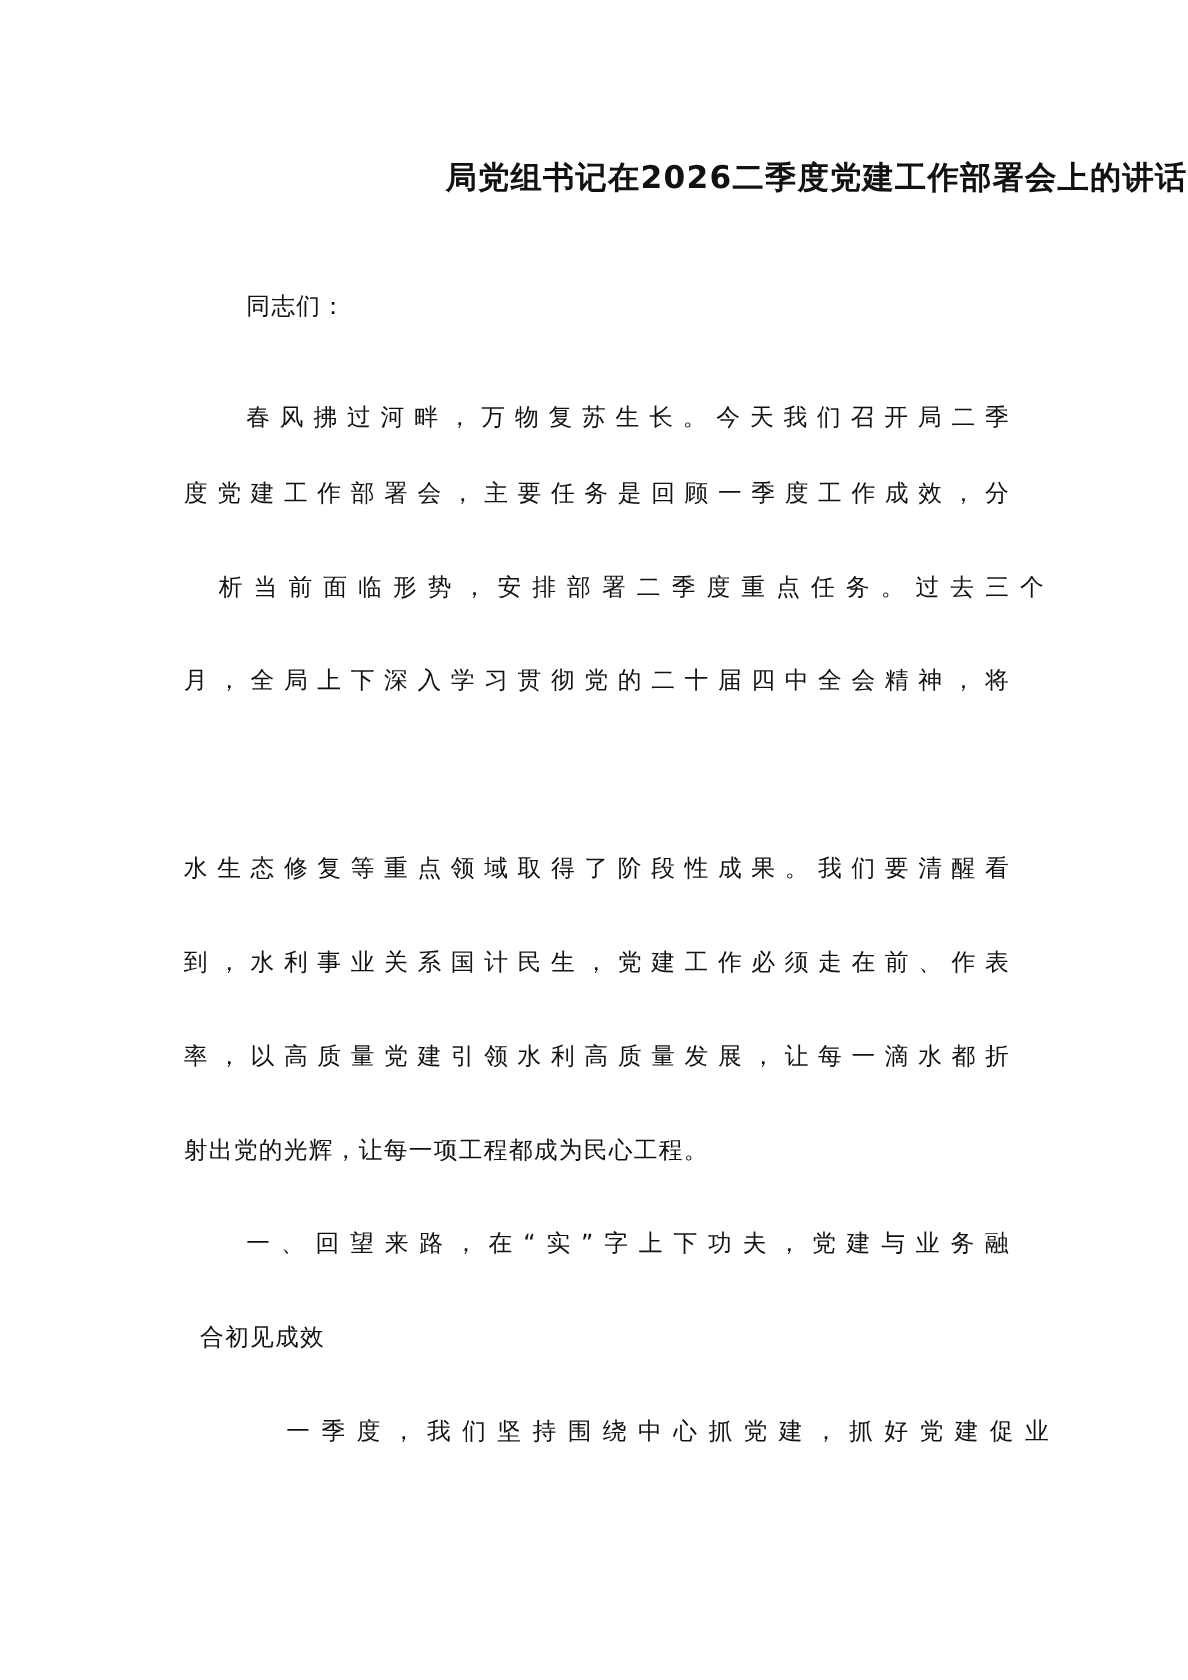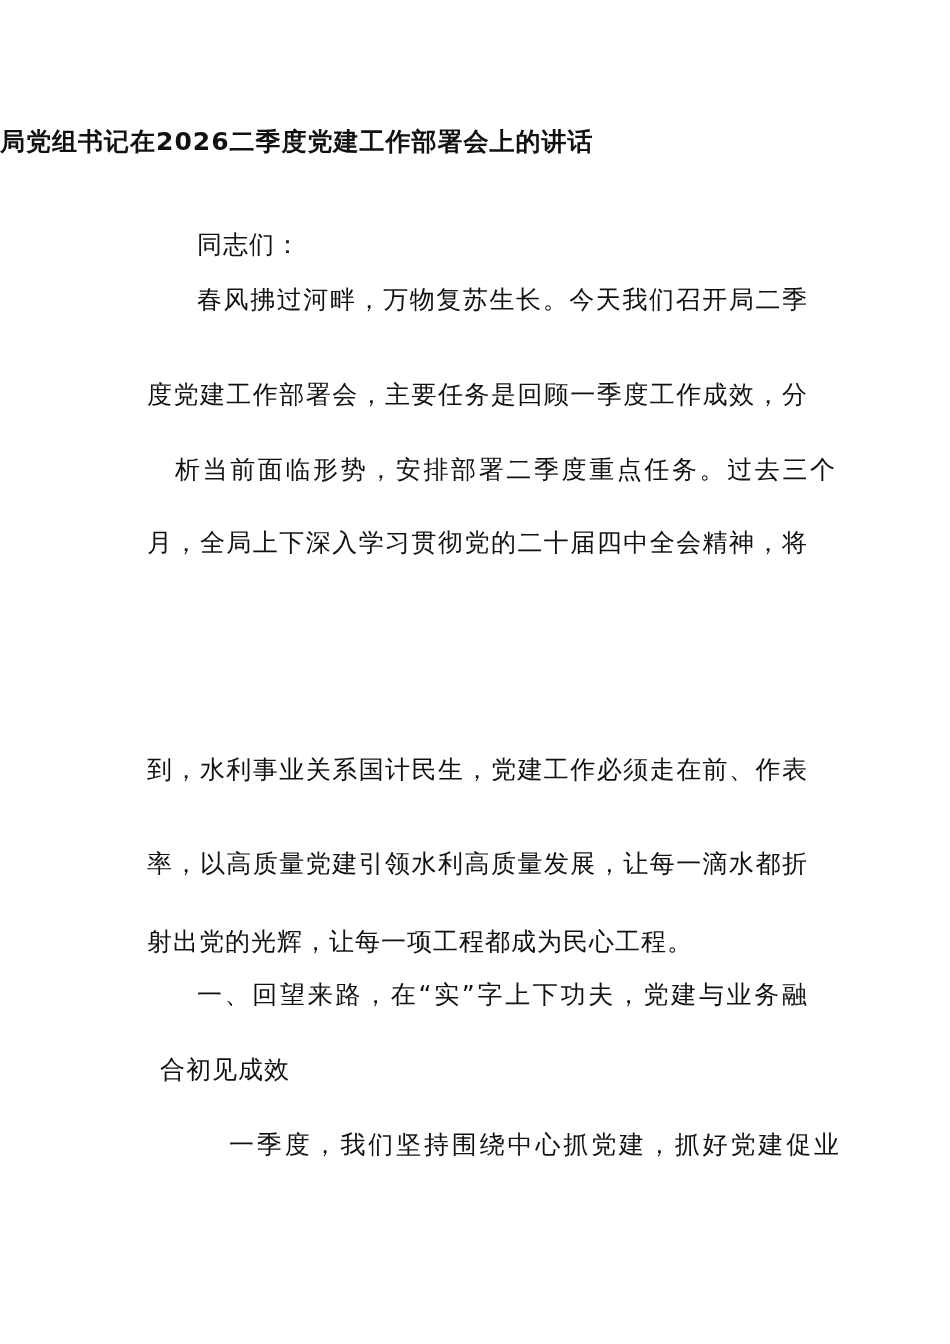--- a/index.html
+++ b/index.html
@@ -21,32 +21,32 @@
       top: 0;
       width: 950px;
       height: 1344px;
       background: #ffffff;
     }
     .title {
       position: absolute;
       left: 0;
       top: 124px;
       width: 950px;
-      text-align: left;
+      text-align: right;
       font-size: 25px;
       font-weight: bold;
       letter-spacing: 1px;
       line-height: 36px;
       white-space: nowrap;
     }
     .line {
       position: absolute;
       left: 147px;
       width: 660px;
-      font-size: 25px;
+      font-size: 19px;
       line-height: 36px;
       white-space: nowrap;
       text-align: justify;
       text-align-last: justify;
     }
     .line.indent {
       left: 197px;
       width: 610px;
     }
     .line.short {
@@ -57,25 +57,26 @@
     }
   </style>
 </head>
 <body>
 
 <div class="page">
   <div class="title">局党组书记在2026二季度党建工作部署会上的讲话</div>
 
   <div class="line indent short" style="top:227px;">同志们：</div>
 
-  <div class="line indent" style="top:284px;font-family:Liberation Mono, monospace;">春风拂过河畔，万物复苏生长。今天我们召开局二季</div>
+  <div class="line indent" style="top:316px;">春风拂过河畔，万物复苏生长。今天我们召开局二季</div>
   <div class="line" style="top:377px;">度党建工作部署会，主要任务是回顾一季度工作成效，分</div>
   <div class="line" style="top:452px;margin-left:28px;">析当前面临形势，安排部署二季度重点任务。过去三个</div>
   <div class="line" style="top:527px;font-family:Liberation Mono, monospace;">月，全局上下深入学习贯彻党的二十届四中全会精神，将</div>
+  <div class="line" style="top:677px;">水生态修复等重点领域取得了阶段性成果。我们要清醒看</div>
   <div class="line" style="top:752px;">到，水利事业关系国计民生，党建工作必须走在前、作表</div>
-  <div class="line" style="top:827px;margin-top:19px;">率，以高质量党建引领水利高质量发展，让每一滴水都折</div>
-  <div class="line short" style="top:924px;">射出党的光辉，让每一项工程都成为民心工程。</div>
+  <div class="line" style="top:827px;">率，以高质量党建引领水利高质量发展，让每一滴水都折</div>
+  <div class="line short" style="top:902px;">射出党的光辉，让每一项工程都成为民心工程。</div>
 
   <div class="line indent" style="top:977px;">一、回望来路，在“实”字上下功夫，党建与业务融</div>
   <div class="line short" style="top:1052px;margin-left:13px;">合初见成效</div>
 
   <div class="line indent" style="top:1127px;margin-left:32px;">一季度，我们坚持围绕中心抓党建，抓好党建促业</div>
 </div>
 
 </body></html>

